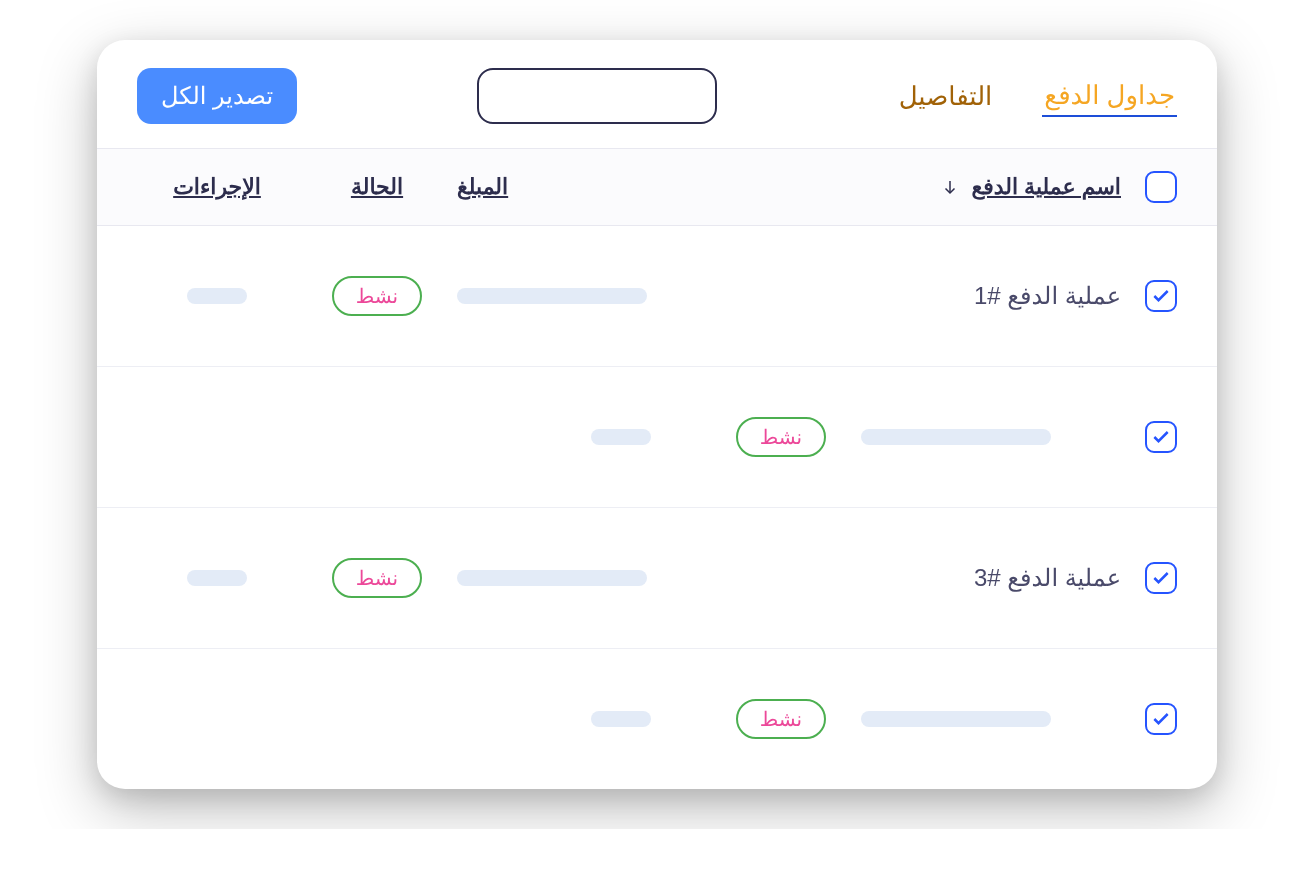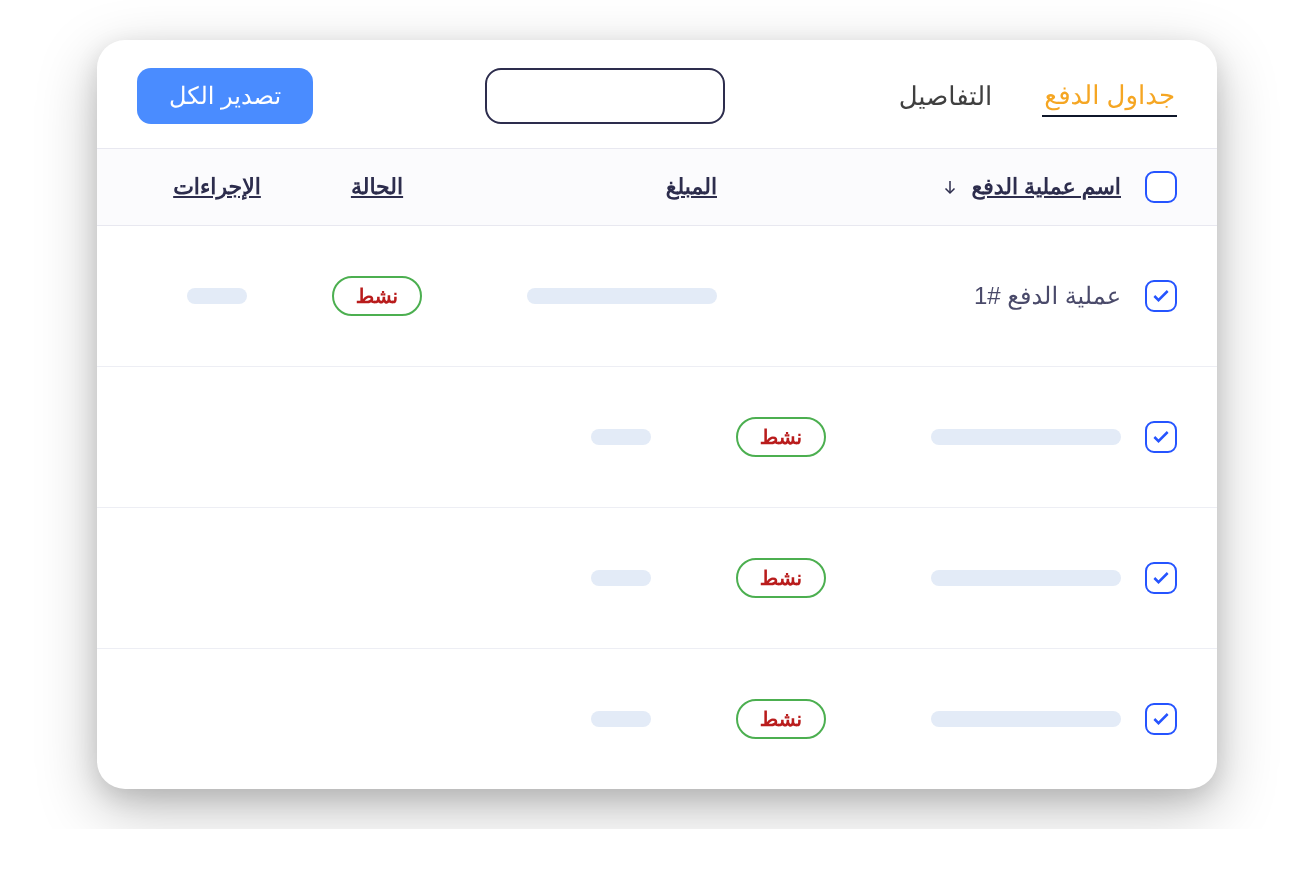--- a/index.html
+++ b/index.html
@@ -29,24 +29,24 @@
   align-items: center;
 }
 .tab {
   font-size: 26px;
   font-weight: 500;
   cursor: pointer;
   padding: 4px 2px;
 }
 .tab.active {
   color: #f5a623;
-  border-bottom: 2px solid #0f172a;
+  border-bottom: 2px solid #1d4ed8;
 }
 .tab.inactive {
-  color: #404040;
+  color: #a16207;
 }
 .search-wrap {
   flex: 1;
   display: flex;
   justify-content: center;
 }
 .search {
   width: 240px;
   height: 56px;
   border: 2px solid #2d2d4d;
@@ -69,21 +69,21 @@
   background: transparent;
   margin-right: 8px;
 }
 .export-btn {
   background: #4a8cff;
   color: #fff;
   border: none;
   border-radius: 14px;
   font-size: 24px;
   font-weight: 500;
-  padding: 14px 32px;
+  padding: 14px 24px;
   cursor: pointer;
 }
 .table-head {
   display: flex;
   align-items: center;
   padding: 22px 40px;
   border-top: 1px solid #e8e8f0;
   border-bottom: 1px solid #e8e8f0;
   background: #fbfbfd;
 }
@@ -95,21 +95,21 @@
 .col-name {
   flex: 1;
   display: flex;
   align-items: center;
   gap: 12px;
 }
 .col-amount {
   width: 260px;
   display: flex;
   align-items: center;
-  justify-content: flex-start;
+  justify-content: flex-end;
 }
 .col-status {
   width: 160px;
   display: flex;
   align-items: center;
   justify-content: center;
 }
 .col-actions {
   width: 160px;
   display: flex;
@@ -162,25 +162,25 @@
   margin-left: 37px;
 }
 .skeleton {
   background: #e3ebf7;
   border-radius: 10px;
 }
 .skel-amount { width: 190px; height: 16px; }
 .skel-action { width: 60px; height: 16px; }
 .badge {
   border: 2px solid #4caf50;
-  color: #b91c1c;
+  color: #ec4899;
   border-radius: 999px;
   padding: 6px 22px;
   font-size: 20px;
-  font-weight: 700;
+  font-weight: 400;
   background: #fff;
 }
 </style>
 </head>
 <body>
 
 <div class="card">
 
   <div class="header">
     <div class="tabs">
@@ -265,20 +265,23 @@
   </div>
 
   <div class="row">
     <div class="col-check">
       <div class="checkbox checked">
         <svg viewBox="0 0 24 24" fill="none">
             <polyline points="4 12 9 17 20 6"></polyline>
           </svg>
       </div>
     </div>
+    <div class="col-name">
+        <span class="cell-name">عملية الدفع #3</span>
+      </div>
     <div class="col-amount">
         <div class="skeleton skel-amount"></div>
       </div>
     <div class="col-status">
         <span class="badge">نشط</span>
       </div>
     <div class="col-actions">
         <div class="skeleton skel-action"></div>
       </div>
   </div>

